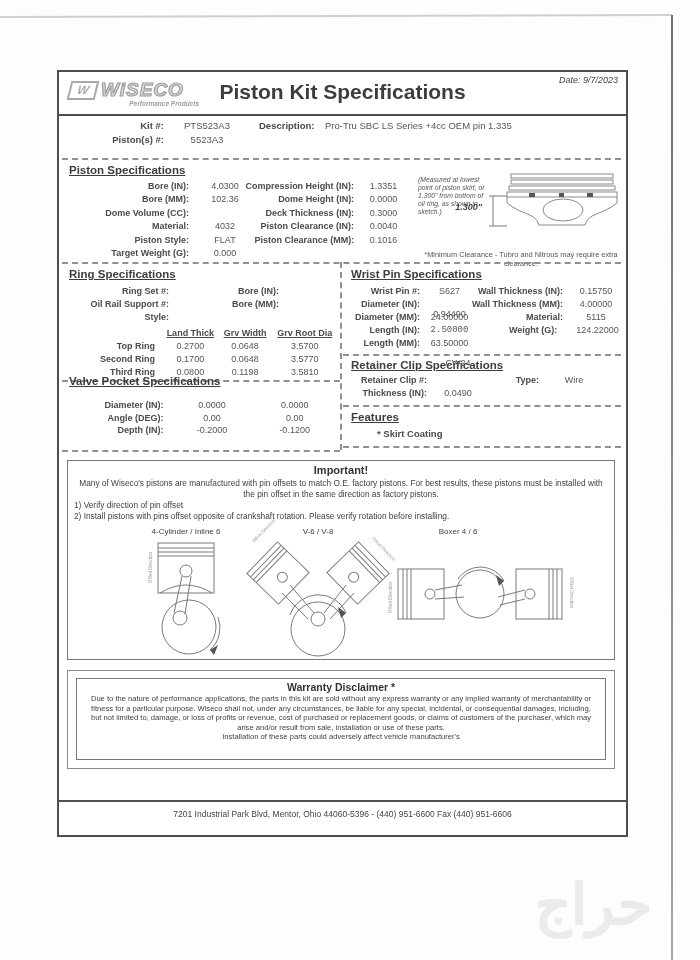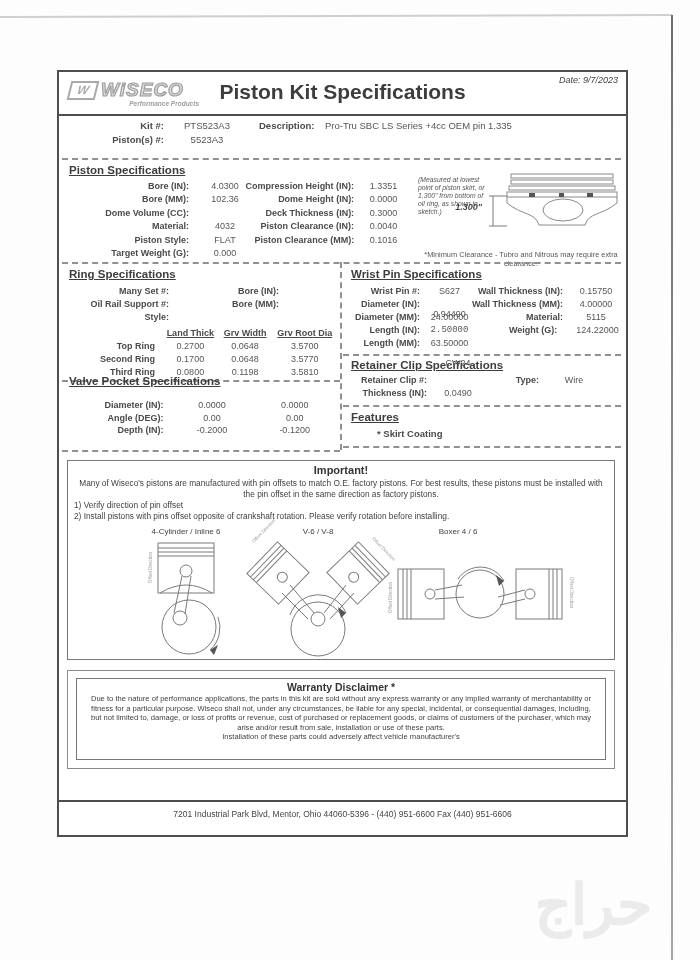--- a/index.html
+++ b/index.html
@@ -164,21 +164,21 @@
       <ellipse class="ln2" cx="80" cy="38" rx="20" ry="11"></ellipse>
     </svg>
     <div id="clearance-note">*Minimum Clearance - Tubro and Nitrous may require extra clearance.</div>
 
     <div class="dash-h" style="left:3px;top:190px;width:559px;"></div>
     <div class="dash-v" style="left:281px;top:190px;height:188px;"></div>
 
     <div class="sec-h" style="left:10px;top:196px;">Ring Specifications</div>
     <div class="pairs" style="left:10px;top:212px;width:262px;">
       <div class="grid-row">
-        <span class="g-name" style="width:100px;">Many Set #:</span>
+        <span class="g-name" style="width:100px;">Ring Set #:</span>
         <span class="g-cell" style="width:34px;"></span>
         <span class="g-name" style="width:68px;">Bore (IN):</span>
         <span class="g-cell" style="flex:1;"></span>
       </div>
       <div class="grid-row">
         <span class="g-name" style="width:100px;">Oil Rail Support #:</span>
         <span class="g-cell" style="width:34px;"></span>
         <span class="g-name" style="width:68px;">Bore (MM):</span>
         <span class="g-cell" style="flex:1;"></span>
       </div>

